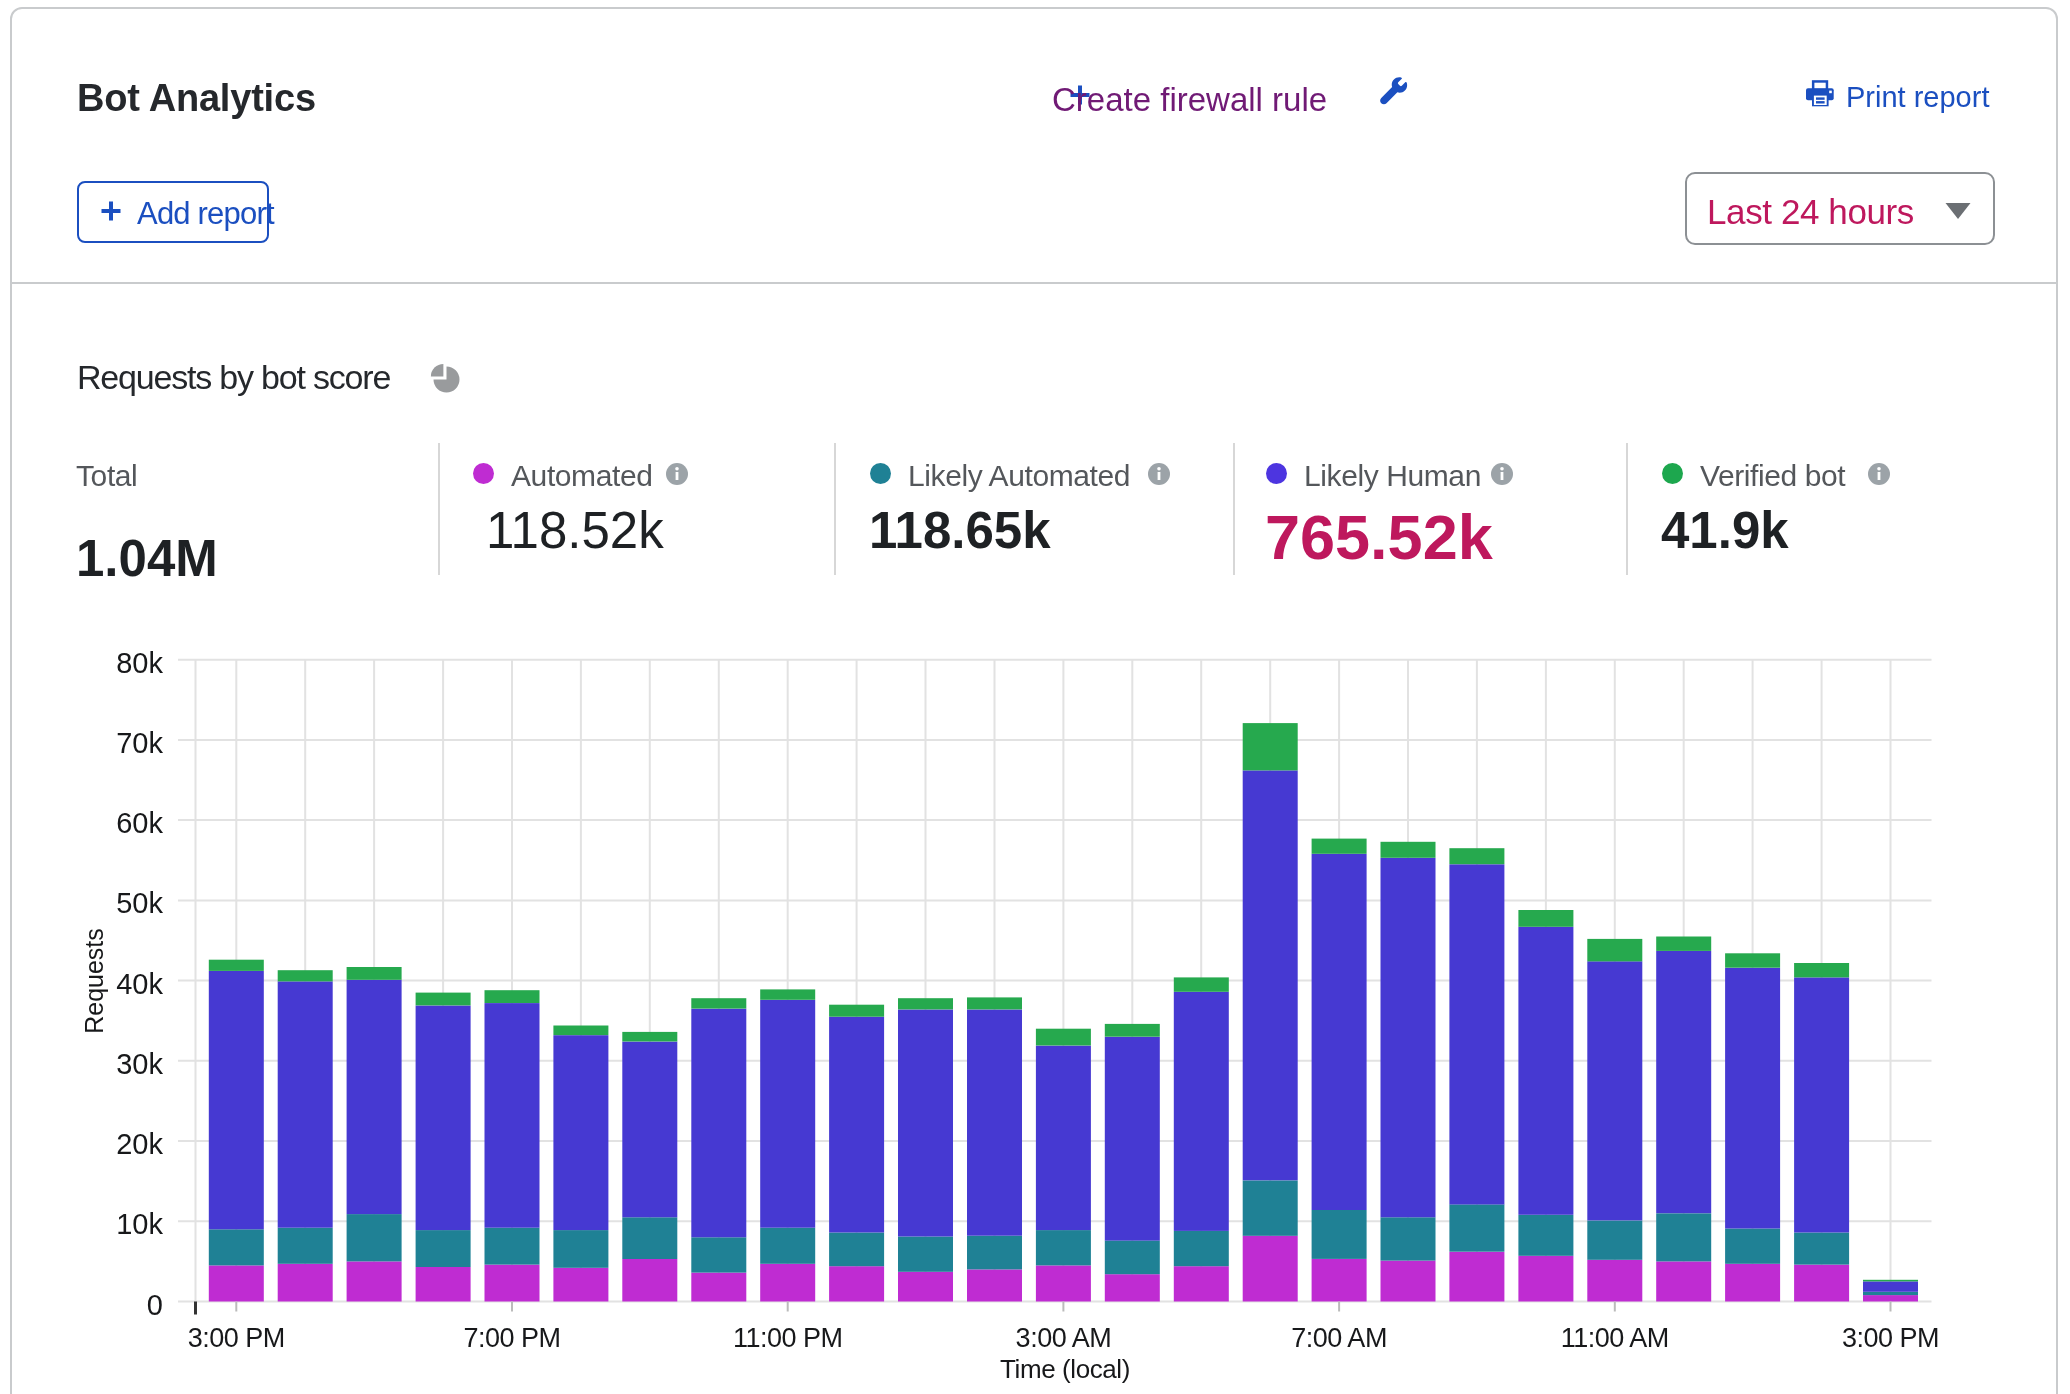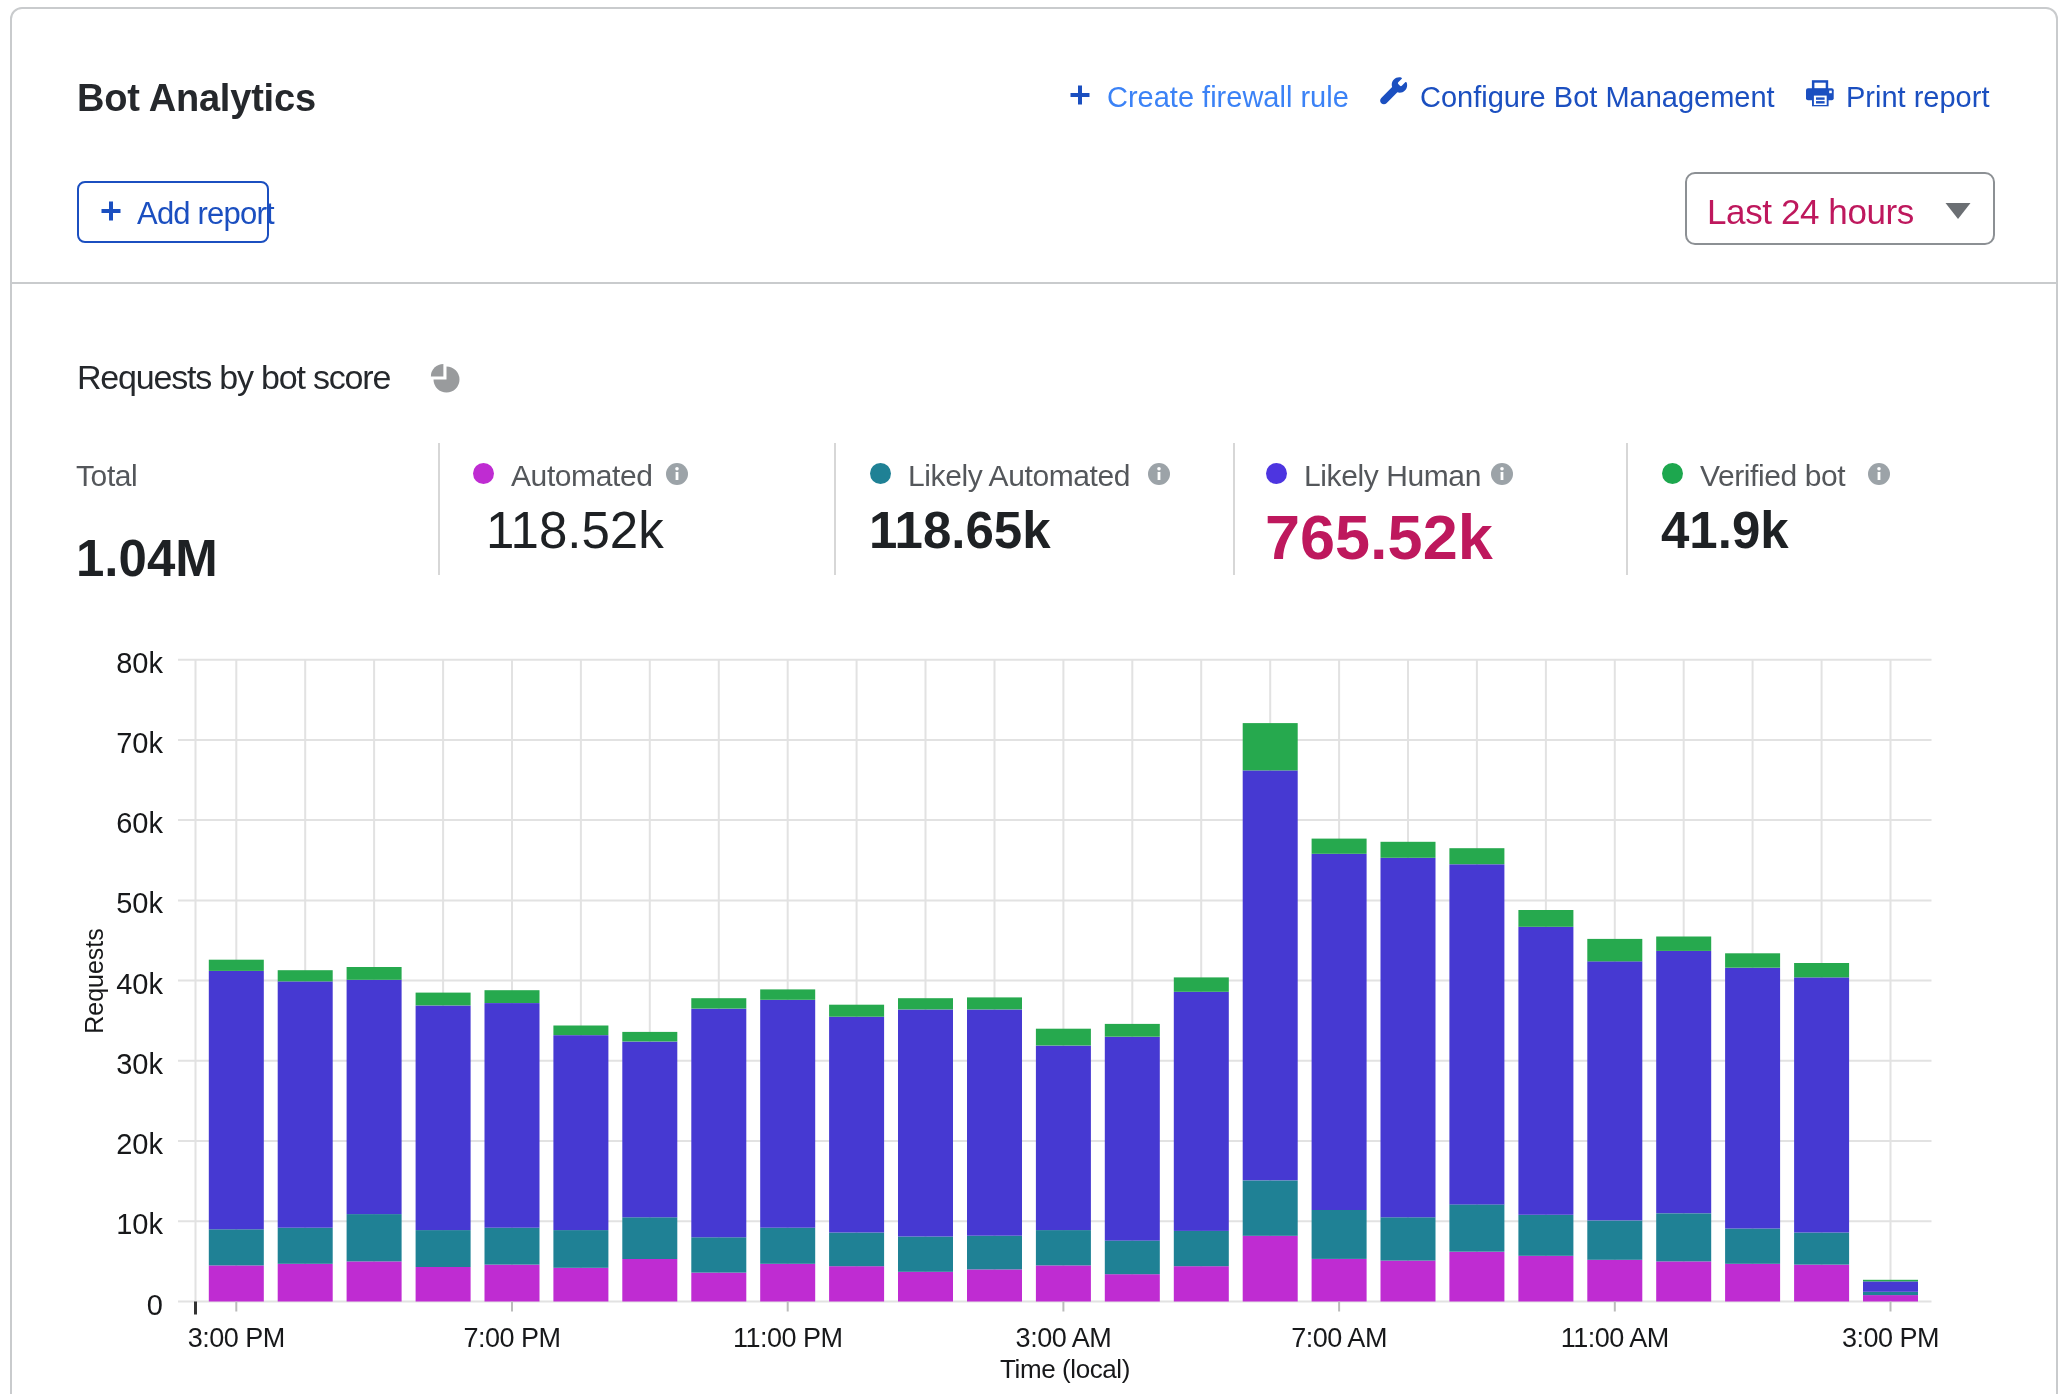--- a/index.html
+++ b/index.html
@@ -8,25 +8,24 @@
 <body>
 <div id="page">
 <div class="abs" style="left:10px;top:7px;width:2044px;height:1500px;border:2px solid #c9cbcd;border-radius:12px;"></div>
 <div class="abs" style="left:12px;top:282px;width:2044px;height:2px;background:#c9cbcd;"></div>
 
 <div class="abs" style="left:77px;top:77px;font-size:38px;font-weight:bold;color:#25282c;letter-spacing:-0.2px;">Bot Analytics</div>
 
 <svg width="22" height="22" viewBox="0 0 22 22" style="position:absolute;left:1069px;top:84px">
       <path d="M11 1.5 V20.5 M1.5 11 H20.5" stroke="#1b4fc0" stroke-width="4"></path>
     </svg>
-<div class="abs" style="left:1107px;top:81px;font-size:29px;color:#3b82f6;">Create firewall rule</div>
+<div class="abs" style="left:1052px;top:81px;font-size:33px;color:#701a75;">Create firewall rule</div>
 <svg width="30" height="30" viewBox="0 0 24 24" style="position:absolute;left:1378px;top:76px">
       <path fill="#1b4fc0" d="M22.7 5.2c-.1-.4-.6-.5-.9-.2l-2.8 2.8c-.4.4-1 .4-1.4 0l-1.4-1.4c-.4-.4-.4-1 0-1.4l2.8-2.8c.3-.3.2-.8-.2-.9C18.2 1.1 17.6 1 17 1c-3.3 0-6 2.7-6 6 0 .6.1 1.2.3 1.8L2.6 17.5c-1.2 1.2-1.2 3.1 0 4.2 1.2 1.2 3.1 1.2 4.2 0l8.7-8.7c.6.2 1.2.3 1.8.3 3.3 0 6-2.7 6-6 0-.6-.1-1.2-.3-2.1z"></path>
     </svg>
-<div class="abs" style="left:1420px;top:81px;font-size:29px;color:#1b4fc0;">Configure Bot Management</div>
 <svg width="28" height="27" viewBox="0 0 28 27" style="position:absolute;left:1806px;top:80px">
       <rect x="5.9" y="0.2" width="16.3" height="9" fill="#1b4fc0"></rect>
       <rect x="8.4" y="2.7" width="11.3" height="6" fill="#fff"></rect>
       <rect x="0" y="8.3" width="27.7" height="12" rx="2" fill="#1b4fc0"></rect>
       <rect x="23.2" y="10.6" width="2.6" height="2.6" fill="#fff"></rect>
       <rect x="6" y="14.3" width="16.6" height="12" fill="#1b4fc0"></rect>
       <rect x="7.9" y="15.6" width="12.8" height="9.4" fill="#fff"></rect>
       <rect x="10" y="17.4" width="8.6" height="2.4" fill="#1b4fc0"></rect>
       <rect x="10" y="21.1" width="8.6" height="2.4" fill="#1b4fc0"></rect>
     </svg>

